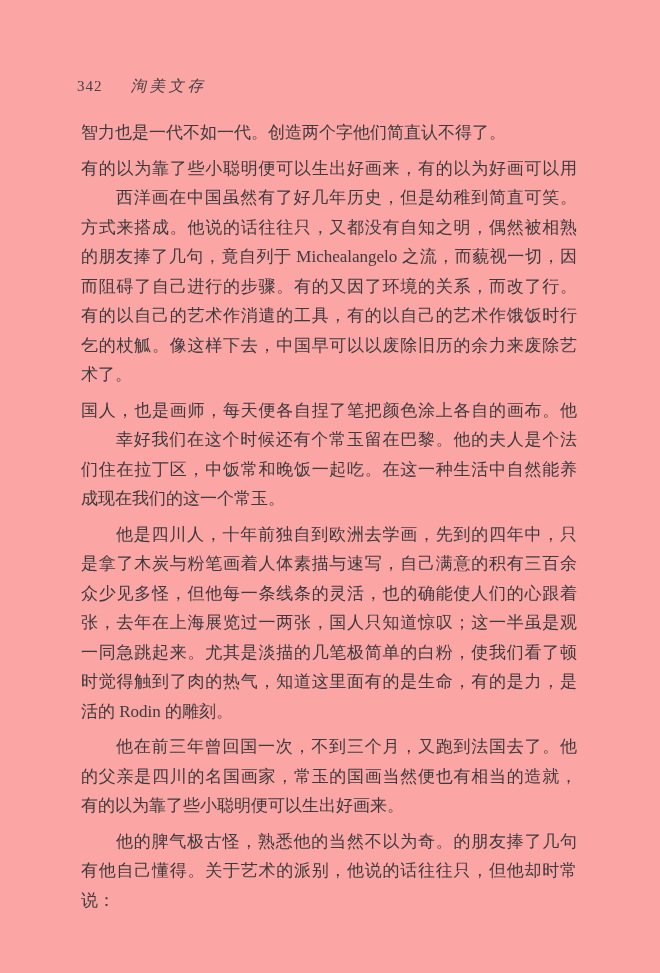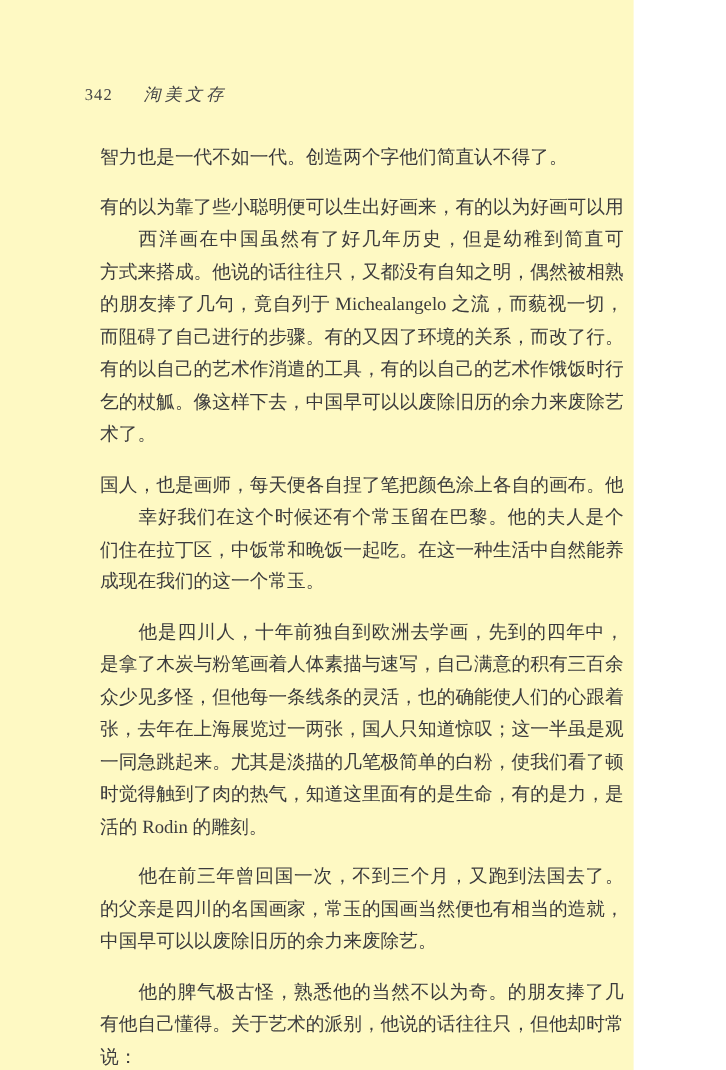--- a/index.html
+++ b/index.html
@@ -2,23 +2,23 @@
 <html><head>
 <meta charset="utf-8">
 <style>
   html, body {
     margin: 0;
     padding: 0;
     background: #ffffff;
   }
   .page {
     position: relative;
-    width: 576px;
+    width: 660px;
     height: 973px;
-    background: #fef9c3;
+    background: #fca5a5;
     font-family: "Liberation Serif", "DejaVu Serif", serif;
     color: #3b3b3d;
     overflow: hidden;
   }
   .running-header {
     position: absolute;
     left: 77px;
     top: 76px;
     white-space: nowrap;
   }
@@ -33,21 +33,21 @@
     font-size: 15.5px;
     letter-spacing: 3.5px;
     color: #434345;
   }
   .text-body {
     position: absolute;
     left: 75px;
     top: 112px;
     width: 508px;
   }
-  .para { margin: 16px; padding: 0; }
+  .para { margin: 6px; padding: 0; }
   .para + .para { margin-top: 5px; }
   .line {
     font-size: 17px;
     line-height: 29.5px;
     height: 29.5px;
     overflow: hidden;
     text-align: left;
     white-space: normal;
   }
   .line.fill {
@@ -90,21 +90,21 @@
         <div class="line fill">是拿了木炭与粉笔画着人体素描与速写，自己满意的积有三百余</div>
         <div class="line fill">众少见多怪，但他每一条线条的灵活，也的确能使人们的心跟着</div>
         <div class="line fill">张，去年在上海展览过一两张，国人只知道惊叹；这一半虽是观</div>
         <div class="line fill">一同急跳起来。尤其是淡描的几笔极简单的白粉，使我们看了顿</div>
         <div class="line fill">时觉得触到了肉的热气，知道这里面有的是生命，有的是力，是</div>
         <div class="line">活的 Rodin 的雕刻。</div>
       </div>
       <div class="para">
         <div class="line fill indent">他在前三年曾回国一次，不到三个月，又跑到法国去了。他</div>
         <div class="line fill">的父亲是四川的名国画家，常玉的国画当然便也有相当的造就，</div>
-        <div class="line">中国早可以以废除旧历的余力来废除艺。</div>
+        <div class="line">有的以为靠了些小聪明便可以生出好画来。</div>
       </div>
       <div class="para">
         <div class="line fill indent">他的脾气极古怪，熟悉他的当然不以为奇。的朋友捧了几句</div>
         <div class="line fill">有他自己懂得。关于艺术的派别，他说的话往往只，但他却时常</div>
         <div class="line">说：</div>
       </div>
     </div>
 </div>
 
 </body></html>

